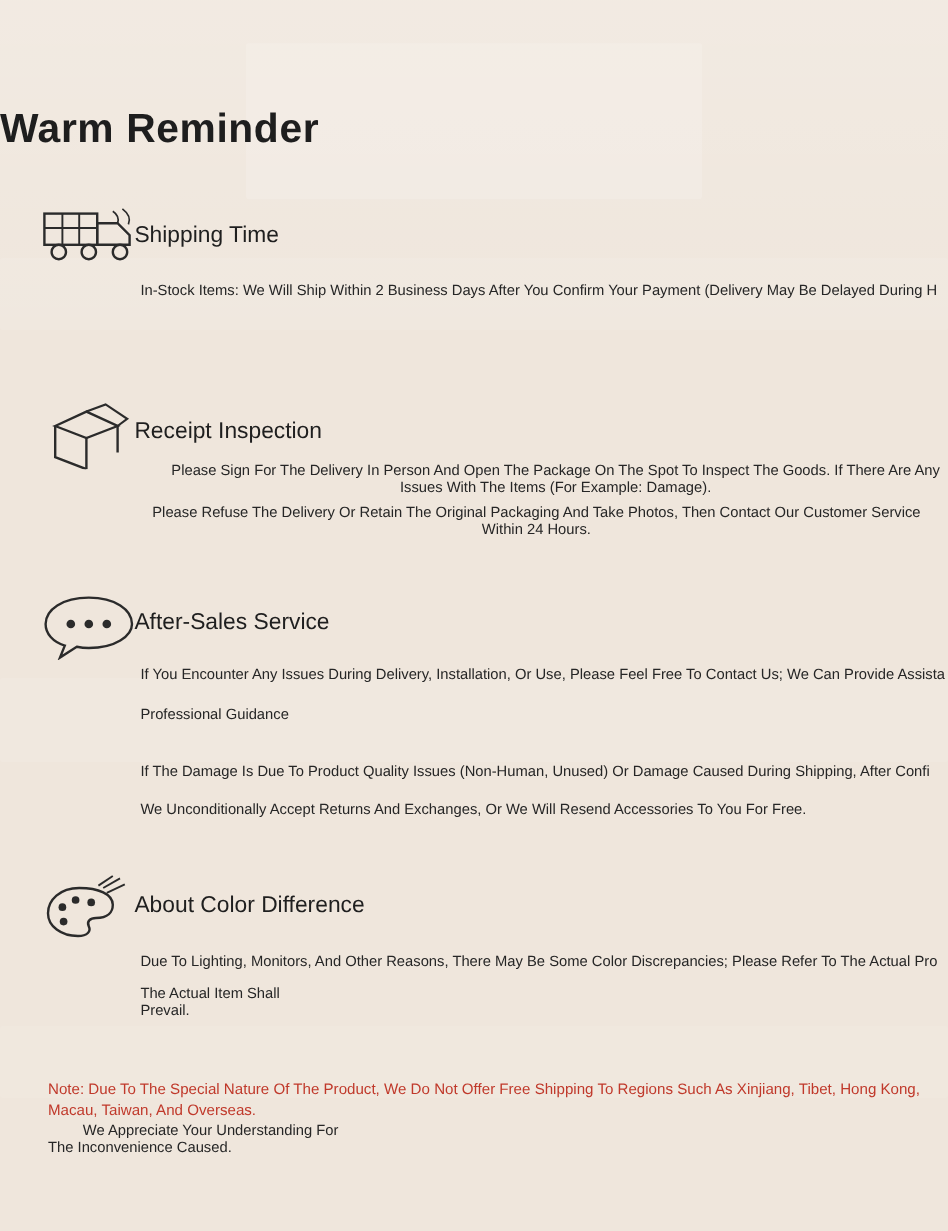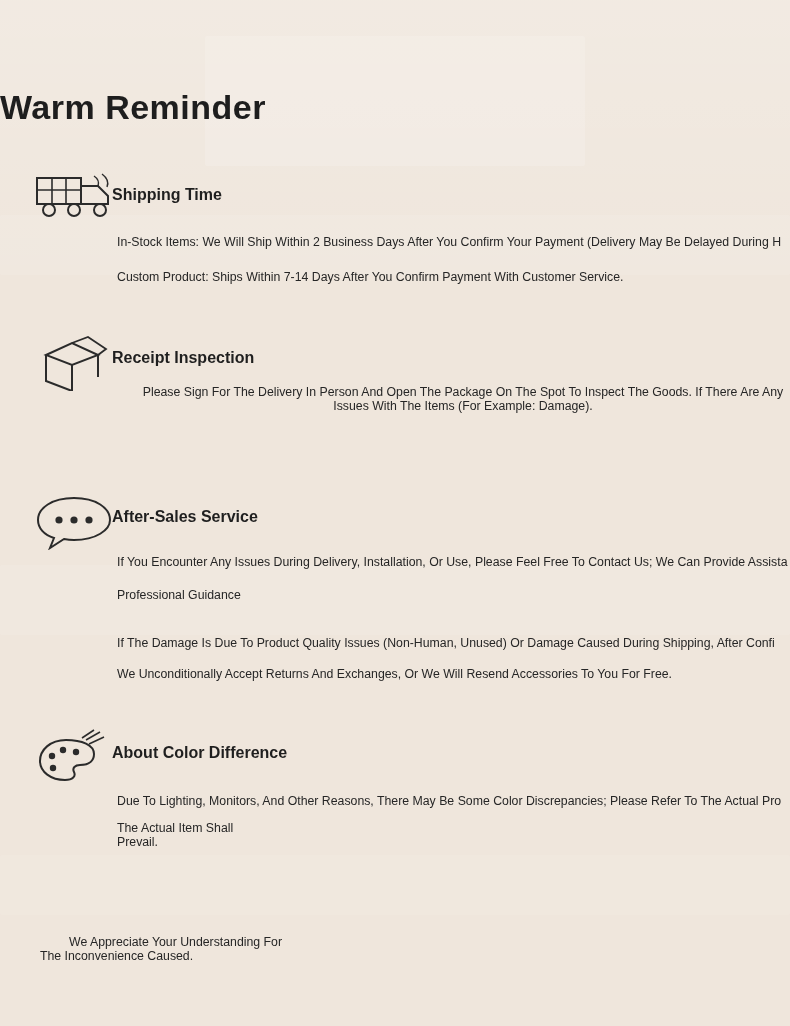--- a/index.html
+++ b/index.html
@@ -60,24 +60,23 @@
     position: absolute;
     left: 32px;
     top: 0;
     width: 84px;
     height: 58px;
   }
   .sec-title {
     position: absolute;
     left: 112px;
     top: 16px;
-    font-size: 16px;
+    font-size: 19px;
     color: #1f1f1f;
     white-space: nowrap;
-    font-weight: bold;
   }
   .body-line {
     position: absolute;
     left: 117px;
     font-size: 12.3px;
     line-height: 14px;
     color: #262626;
     white-space: nowrap;
   }
   .body-line.wrap {
@@ -126,37 +125,37 @@
           <circle cx="17" cy="40" r="6" fill="none" stroke="#2b2b2b" stroke-width="2"></circle>
           <circle cx="42" cy="40" r="6" fill="none" stroke="#2b2b2b" stroke-width="2"></circle>
           <circle cx="68" cy="40" r="6" fill="none" stroke="#2b2b2b" stroke-width="2"></circle>
           <path d="M62 6 q6 4 4 10" fill="none" stroke="#2b2b2b" stroke-width="1.4"></path>
           <path d="M70 4 q8 6 5 13" fill="none" stroke="#2b2b2b" stroke-width="1.4"></path>
         </svg>
       </div>
       <div class="sec-title">Shipping Time</div>
     </div>
     <div class="body-line" style="top:65px;">In-Stock Items: We Will Ship Within 2 Business Days After You Confirm Your Payment (Delivery May Be Delayed During H</div>
-    <div class="body-line" style="top:100px;">Custom Product: Ships Within 7-14 Days After You Confirm Payment With Customer Service.</div>
   </div>
 
   <div class="section" style="top:333px;text-align:center;">
     <div class="sec-head">
       <div class="icon-box">
         <svg width="84" height="58" viewBox="0 0 84 58">
           <path d="M14 22 L40 10 L66 22 L40 32 Z" fill="none" stroke="#2b2b2b" stroke-width="2"></path>
           <path d="M14 22 V48 L40 58" fill="none" stroke="#2b2b2b" stroke-width="2"></path>
           <path d="M66 22 V44" fill="none" stroke="#2b2b2b" stroke-width="2"></path>
           <path d="M40 32 V58" fill="none" stroke="#2b2b2b" stroke-width="2"></path>
           <path d="M40 10 L56 4 L74 16 L66 22" fill="none" stroke="#2b2b2b" stroke-width="1.8"></path>
         </svg>
       </div>
       <div class="sec-title">Receipt Inspection</div>
     </div>
     <div class="body-line wrap" style="top:52px;margin-left:16px;">Please Sign For The Delivery In Person And Open The Package On The Spot To Inspect The Goods. If There Are Any Issues With The Items (For Example: Damage).</div>
+    <div class="body-line wrap" style="top:87px;">Please Refuse The Delivery Or Retain The Original Packaging And Take Photos, Then Contact Our Customer Service Within 24 Hours.</div>
   </div>
 
   <div class="section" style="top:492px;">
     <div class="sec-head">
       <div class="icon-box">
         <svg width="84" height="58" viewBox="0 0 84 58">
           <path d="M42 6 C20 6 6 16 6 28 C6 36 12 43 22 46 L18 56 L32 47 C35 47.6 38.5 48 42 48 C64 48 78 38 78 28 C78 16 64 6 42 6 Z" fill="none" stroke="#2b2b2b" stroke-width="2"></path>
           <circle cx="27" cy="28" r="3.6" fill="#2b2b2b"></circle>
           <circle cx="42" cy="28" r="3.6" fill="#2b2b2b"></circle>
           <circle cx="57" cy="28" r="3.6" fill="#2b2b2b"></circle>
@@ -183,16 +182,17 @@
           <path d="M54 12 L68 4" stroke="#2b2b2b" stroke-width="1.6" fill="none"></path>
           <path d="M57 16 L72 9" stroke="#2b2b2b" stroke-width="1.6" fill="none"></path>
         </svg>
       </div>
       <div class="sec-title">About Color Difference</div>
     </div>
     <div class="body-line" style="top:66px;">Due To Lighting, Monitors, And Other Reasons, There May Be Some Color Discrepancies; Please Refer To The Actual Pro</div>
     <div class="body-line wrap" style="top:93px; left:117px; width:120px;">The Actual Item Shall Prevail.</div>
   </div>
 
+  <div class="note" style="top:900px;">Note: Due To The Special Nature Of The Product, We Do Not Offer Free Shipping To Regions Such As Xinjiang, Tibet, Hong Kong, Macau, Taiwan, And Overseas.</div>
   <div class="note-sub" style="top:935px;margin-left:29px;">We Appreciate Your Understanding For</div>
   <div class="note-sub" style="top:949px;">The Inconvenience Caused.</div>
 
 </div>
 
 </body></html>

